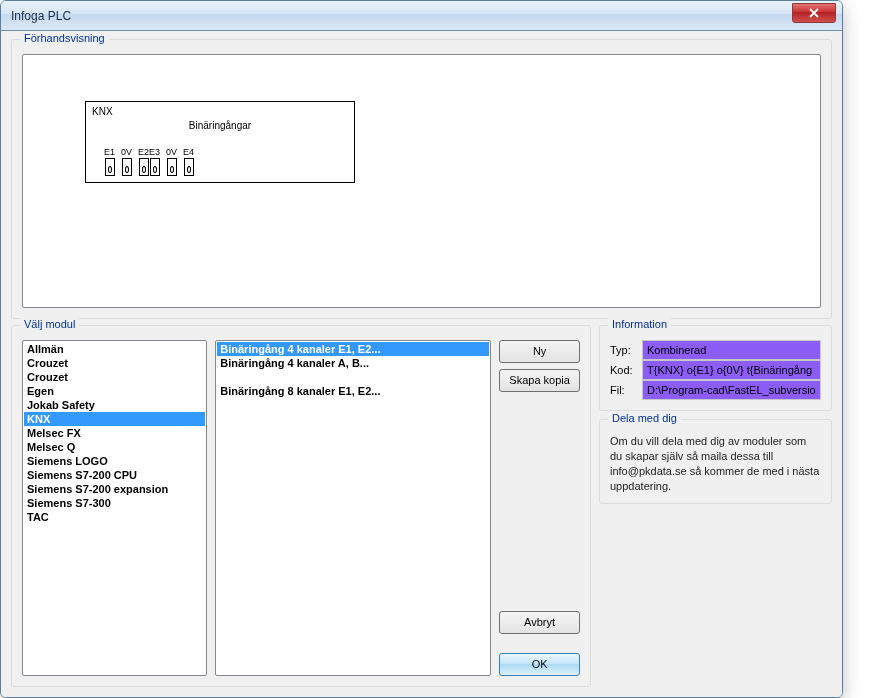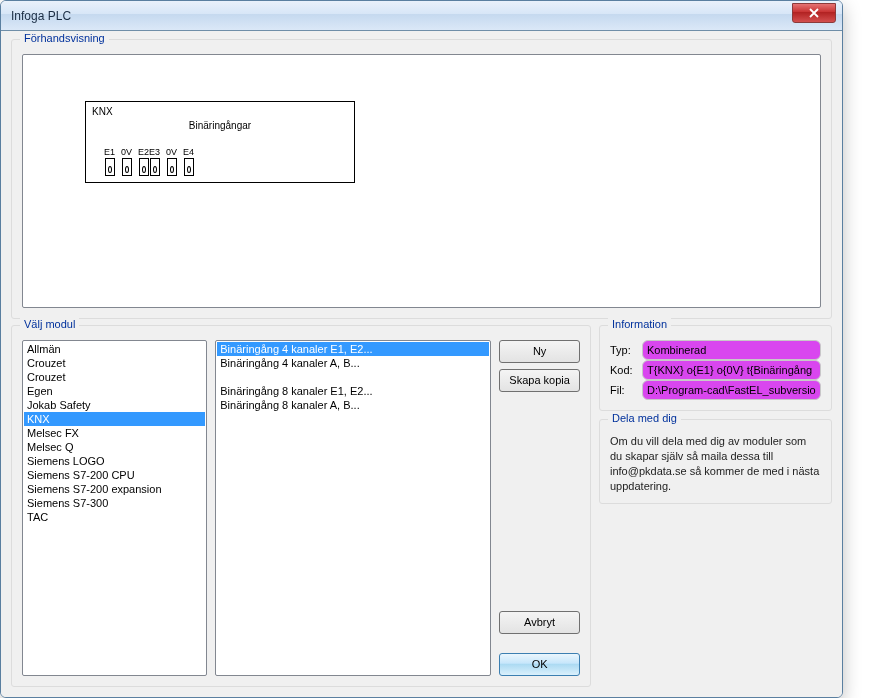--- a/index.html
+++ b/index.html
@@ -137,20 +137,21 @@
     padding: 1px;
     border-radius: 2px;
   }
   .listbox.left  { width: 188px; height: 100%; }
   .listbox.right { width: 280px; height: 100%; }
   .listitem {
     padding: 0 3px;
     line-height: 14px;
     white-space: nowrap;
     cursor: default;
+    font-weight: bold;
   }
   .listitem.selected {
     background: #3399ff;
     color: #fff;
   }
   .listitem.blank { height: 14px; }
 
   .btn-col {
     display: flex; flex-direction: column;
     gap: 6px;
@@ -183,22 +184,22 @@
   .info-body {
     display: grid;
     grid-template-columns: 32px 1fr;
     row-gap: 0;
     align-items: center;
   }
   .info-body .lbl { font-size: 11px; }
   .ro {
     height: 20px;
     border: 1px solid #c8c8c8;
-    border-radius: 6px;
-    background: #d946ef;
+    border-radius: 0;
+    background: #8b5cf6;
     padding: 0 4px;
     line-height: 18px;
     white-space: nowrap;
     overflow: hidden;
     font-size: 11px;
   }
   .share-text {
     font-size: 11px;
     color: #222;
     line-height: 1.35;
@@ -277,21 +278,20 @@
               <div class="listitem">Siemens S7-200 CPU</div>
               <div class="listitem">Siemens S7-200 expansion</div>
               <div class="listitem">Siemens S7-300</div>
               <div class="listitem">TAC</div>
             </div>
           <div class="listbox right" id="module-list">
               <div class="listitem selected">Binäringång 4 kanaler E1, E2...</div>
               <div class="listitem">Binäringång 4 kanaler A, B...</div>
               <div class="listitem blank"></div>
               <div class="listitem">Binäringång 8 kanaler E1, E2...</div>
-              <div class="listitem">Binäringång 8 kanaler A, B...</div>
             </div>
           <div class="btn-col">
             <div class="wbtn">Ny</div>
             <div class="wbtn">Skapa kopia</div>
             <div class="btn-bottom">
               <div class="wbtn">Avbryt</div>
               <div class="wbtn primary">OK</div>
             </div>
           </div>
         </div>

